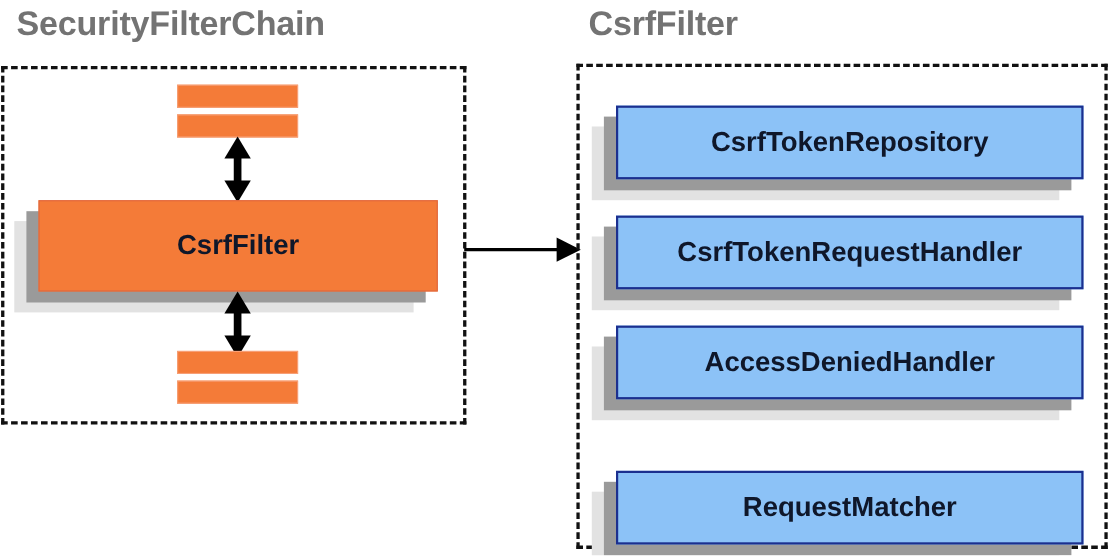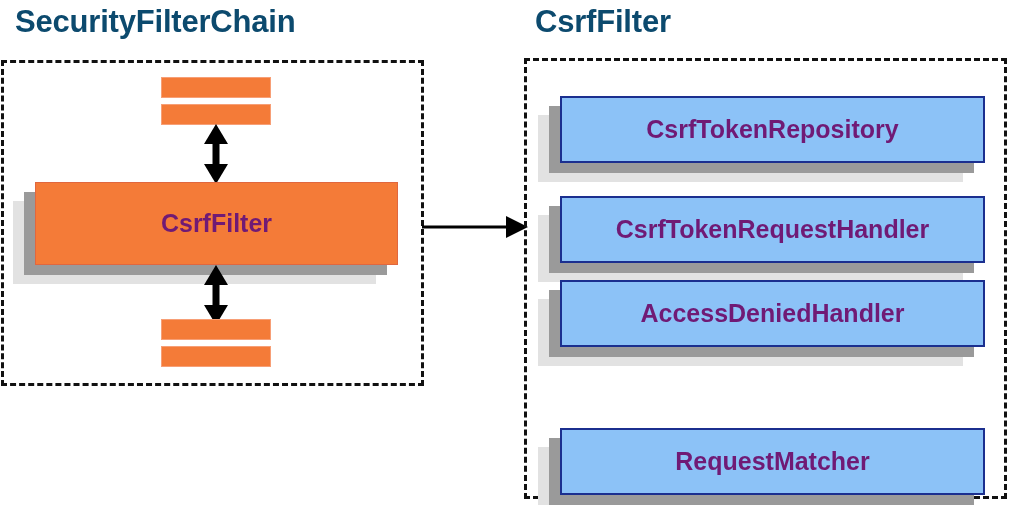--- a/index.html
+++ b/index.html
@@ -15,21 +15,21 @@
     background: #ffffff;
     font-family: "Liberation Sans", "DejaVu Sans", sans-serif;
     overflow: hidden;
   }
 
   
   .panel-title {
     position: absolute;
     font-size: 31px;
     font-weight: bold;
-    color: #0c4a6e;
+    color: #737373;
     line-height: 1;
     letter-spacing: -0.2px;
     white-space: nowrap;
   }
   #title-left  { left: 15px;  top: 6px; }
   #title-right { left: 535px; top: 6px; }
 
   
   .dashed-panel {
     position: absolute;
@@ -56,21 +56,21 @@
     left: 0;
     top: 0;
     box-sizing: border-box;
     display: flex;
     align-items: center;
     justify-content: center;
   }
   .stack .node-label {
     font-size: 25px;
     font-weight: bold;
-    color: #701a75;
+    color: #0f172a;
     white-space: nowrap;
     line-height: 1;
   }
 
   
   .stack.orange .layer-front {
     background: #f47b38;
     border: 1px solid #e0673f;
   }
   
@@ -146,21 +146,21 @@
   </div>
 
   <div class="stack blue" style="left:560px; top:196px; width:425px; height:67px;">
     <div class="layer-back" style="left:-22px; top:19px; width:425px; height:67px;"></div>
     <div class="layer-mid" style="left:-11px; top:10px; width:425px; height:67px;"></div>
     <div class="layer-front" style="width:425px; height:67px;">
       <span class="node-label">CsrfTokenRequestHandler</span>
     </div>
   </div>
 
-  <div class="stack blue" style="left:560px; top:280px; width:425px; height:67px;">
+  <div class="stack blue" style="left:560px; top:296px; width:425px; height:67px;">
     <div class="layer-back" style="left:-22px; top:19px; width:425px; height:67px;"></div>
     <div class="layer-mid" style="left:-11px; top:10px; width:425px; height:67px;"></div>
     <div class="layer-front" style="width:425px; height:67px;">
       <span class="node-label">AccessDeniedHandler</span>
     </div>
   </div>
 
   <div class="stack blue" style="left:560px; top:396px; width:425px; height:67px;margin-top:32px;">
     <div class="layer-back" style="left:-22px; top:19px; width:425px; height:67px;"></div>
     <div class="layer-mid" style="left:-11px; top:10px; width:425px; height:67px;"></div>

